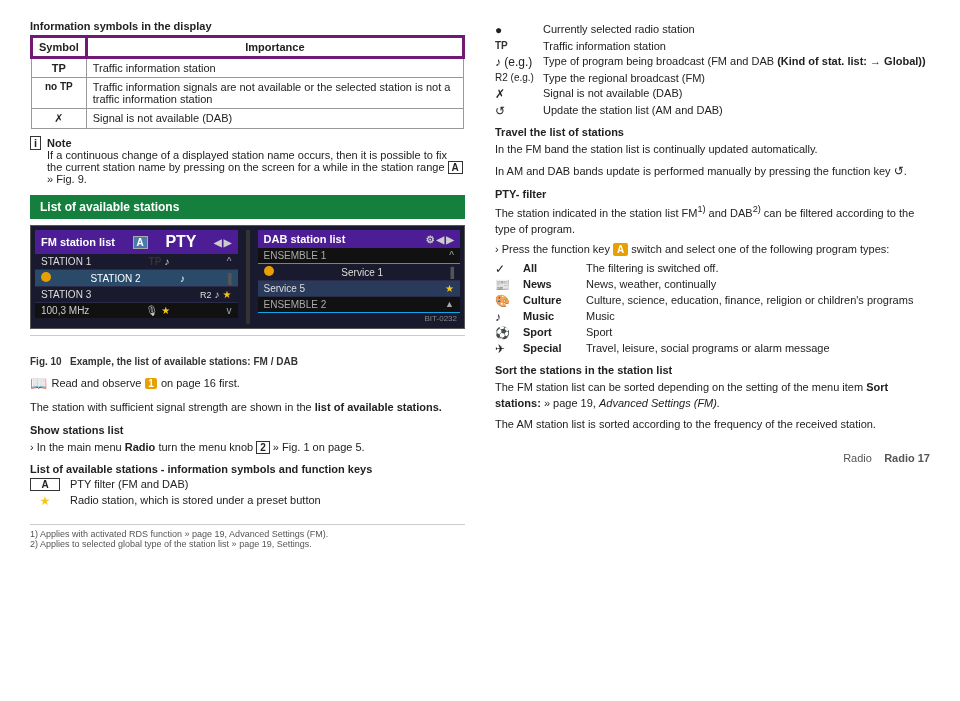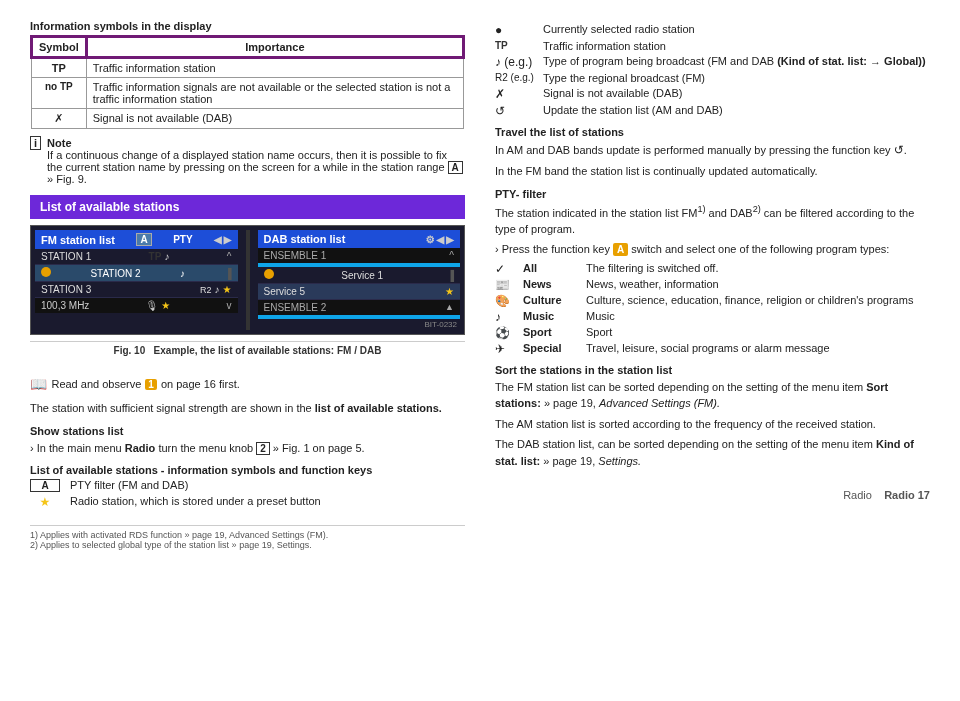--- a/index.html
+++ b/index.html
@@ -53,21 +53,21 @@
       min-width: 16px;
       text-align: center;
     }
     .note-label {
       font-weight: bold;
       font-size: 11px;
     }
 
     
     .section-box {
-      background: #6d28d9;
+      background: #15803d;
       color: #fff;
       padding: 5px 10px;
       font-weight: bold;
       font-size: 12px;
       margin: 10px 0 6px 0;
     }
 
     
     .radio-panel {
       display: flex;
@@ -75,21 +75,21 @@
       border: 1px solid #555;
       background: #1a1a2e;
       padding: 4px;
       margin: 6px 0;
     }
     .radio-column {
       flex: 1;
       background: #1a1a2e;
     }
     .radio-header {
-      background: #1d4ed8;
+      background: #4c1d95;
       color: #fff;
       display: flex;
       align-items: center;
       justify-content: space-between;
       padding: 3px 6px;
       font-size: 11px;
       font-weight: bold;
     }
     .radio-header .nav-arrows {
       display: flex;
@@ -130,37 +130,36 @@
     .star-gold { color: #f5c518; }
     .radio-divider {
       width: 4px;
       background: #333;
     }
     .ensemble-row {
       background: #111;
       color: #aaa;
       padding: 2px 6px;
       font-size: 10px;
-      border-bottom: 4px solid #0ea5e9;
+      border-bottom: 1px solid #0ea5e9;
     }
     .bit-label {
       font-size: 8px;
       color: #888;
       text-align: right;
       padding: 1px 3px;
     }
 
     
     .fig-caption {
       font-size: 10px;
       color: #333;
-      margin: 4px 0 20px 0;
+      margin: 4px 0 8px 0;
       border-top: 1px solid #ccc;
-      padding-top: 3px;
-      text-align: center;
+      padding-top: 20px;
     }
     .fig-caption span { font-weight: bold; }
 
     
     .read-observe {
       font-size: 11px;
       margin-bottom: 8px;
       display: flex;
       align-items: center;
       gap: 4px;
@@ -338,21 +337,21 @@
     </div>
 
     <div class="section-box">List of available stations</div>
 
     <div class="radio-panel">
 
       <div class="radio-column">
         <div class="radio-header">
           <span>FM station list</span>
           <span class="inline-box" style="background:#4a7aaa;border-color:#aaa;">A</span>
-          <span style="font-size:10px;"> PTY</span>
+          <span style="font-size:16px;"> PTY</span>
           <div class="nav-arrows">
             <span>◀</span>
             <span>▶</span>
           </div>
         </div>
         <div class="radio-row">
           <span>STATION 1</span>
           <div class="radio-row-icons">
             <span class="tp-symbol">TP</span>
             <span>♪</span>
@@ -478,39 +477,39 @@
         <span class="right-symbol">✗</span>
         <span class="right-text">Signal is not available (DAB)</span>
       </div>
       <div class="right-item">
         <span class="right-symbol refresh-symbol">↺</span>
         <span class="right-text">Update the station list (AM and DAB)</span>
       </div>
     </div>
 
     <div class="section-heading">Travel the list of stations</div>
+    <p class="body-text">In the FM band the station list is continually updated automatically.</p>
     <p class="body-text">In AM and DAB bands update is performed manually by pressing the function key <span class="refresh-symbol">↺</span>.</p>
-    <p class="body-text">In the FM band the station list is continually updated automatically.</p>
 
     <div class="section-heading">PTY- filter</div>
     <p class="body-text">The station indicated in the station list FM<sup>1)</sup> and DAB<sup>2)</sup> can be filtered according to the type of program.</p>
     <p class="body-text">
       › Press the function key <span class="fn-key">A</span> switch and select one of the following program types:
     </p>
 
     <div class="pty-table">
       <div class="pty-row">
         <span class="pty-icon-cell">✓</span>
         <span class="pty-symbol">All</span>
         <span>The filtering is switched off.</span>
       </div>
       <div class="pty-row">
         <span class="pty-icon-cell">📰</span>
         <span class="pty-symbol">News</span>
-        <span>News, weather, information</span>
+        <span>News, weather, continually</span>
       </div>
       <div class="pty-row">
         <span class="pty-icon-cell">🎨</span>
         <span class="pty-symbol">Culture</span>
         <span>Culture, science, education, finance, religion or children's programs</span>
       </div>
       <div class="pty-row">
         <span class="pty-icon-cell">♪</span>
         <span class="pty-symbol">Music</span>
         <span>Music</span>
@@ -525,23 +524,20 @@
         <span class="pty-symbol">Special</span>
         <span>Travel, leisure, social programs or alarm message</span>
       </div>
     </div>
 
     <div class="section-heading">Sort the stations in the station list</div>
     <p class="body-text">
       The FM station list can be sorted depending on the setting of the menu item <strong>Sort stations:</strong> » page 19, <em>Advanced Settings (FM).</em>
     </p>
     <p class="body-text">The AM station list is sorted according to the frequency of the received station.</p>
-    <p class="body-text">
-      The DAB station list, can be sorted depending on the setting of the menu item <strong>Kind of stat. list:</strong> » page 19, <em>Settings.</em>
-    </p>
 
     <div style="text-align:right; margin-top: 20px; font-size: 11px; color:#555;">
       <span>Radio</span>&nbsp;&nbsp;&nbsp;
       <strong>Radio 17</strong>
     </div>
 
   </div>
 </div>
 
 </body></html>

